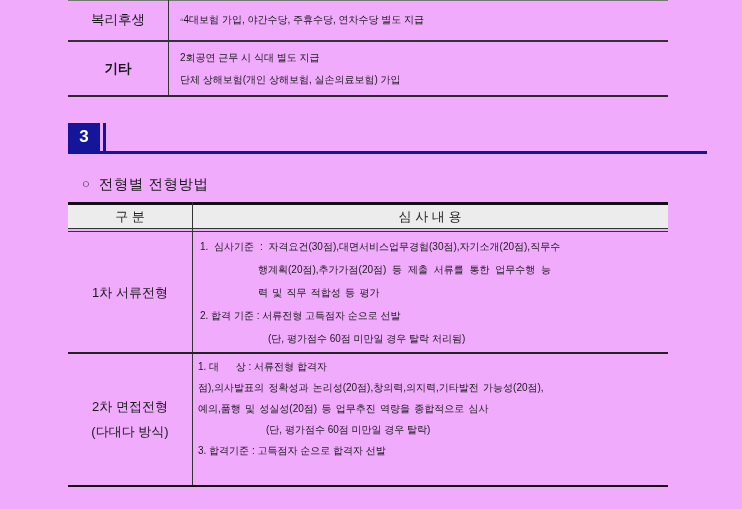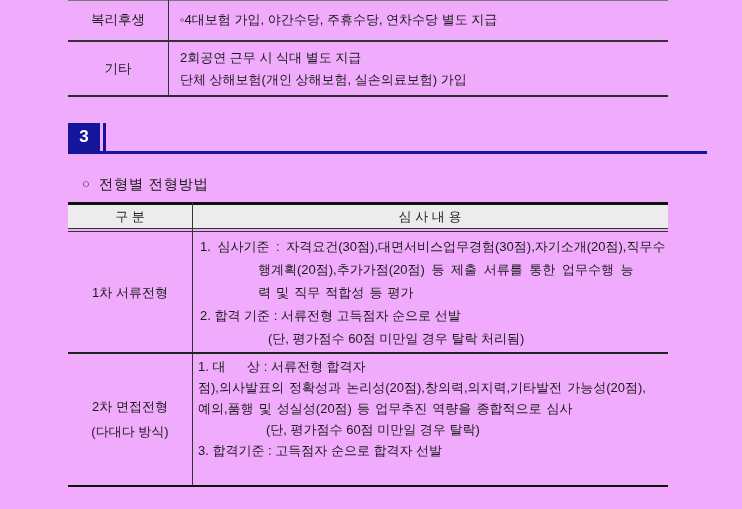--- a/index.html
+++ b/index.html
@@ -2,34 +2,34 @@
 <html><head>
 <meta charset="utf-8">
 <style>
   html,body{margin:0;padding:0;background:#ffffff;}
   .page{
     position:relative;width:742px;height:509px;background:#f0abfc;
     font-family:"Liberation Sans","DejaVu Sans",sans-serif;
     color:#1a1a1a;overflow:hidden;
   }
   
-  .line{white-space:pre;font-size:13px;line-height:23px;}
+  .line{white-space:pre;font-size:10px;line-height:23px;}
   .ws{word-spacing:3px;}
   .ws-sm{word-spacing:1.5px;}
   .indent-a{padding-left:58px;}
   .indent-b{padding-left:68px;}
   
   .t1{position:absolute;left:68px;top:0;width:600px;height:97px;}
   .t1 .top-edge{position:absolute;left:0;top:0;width:600px;height:1px;background:#777;}
   .t1 .row-div{position:absolute;left:0;top:40px;width:600px;height:2px;background:#333;}
   .t1 .bottom{position:absolute;left:0;top:95px;width:600px;height:2px;background:#2a2a2a;}
   .t1 .vsep{position:absolute;left:100px;top:0;width:1px;height:97px;background:#333;}
   .t1 .label-cell{position:absolute;left:0;width:100px;display:flex;align-items:center;justify-content:center;font-size:13.5px;}
   .t1 .lc1{top:0;height:40px;}
-  .t1 .lc2{top:42px;height:53px;}
+  .t1 .lc2{top:42px;height:53px;font-weight:bold;}
   .t1 .content-cell{position:absolute;left:112px;width:484px;display:flex;flex-direction:column;justify-content:center;}
   .t1 .cc1{top:0;height:40px;}
   .t1 .cc2{top:42px;height:53px;}
   .t1 .line{line-height:21.5px;}
   
   .badge{position:absolute;left:68px;top:123px;width:32px;height:28px;background:#15159b;
          display:flex;align-items:center;justify-content:center;color:#fff;font-weight:bold;font-size:17px;}
   .badge-bar{position:absolute;left:103px;top:123px;width:3px;height:28px;background:#15159b;}
   .sec-title{position:absolute;left:114px;top:126px;font-size:17.5px;font-weight:bold;color:#0d0d0d;letter-spacing:0.5px;white-space:pre;}
   .sec-underline{position:absolute;left:68px;top:151px;width:639px;height:3px;background:#15159b;}

